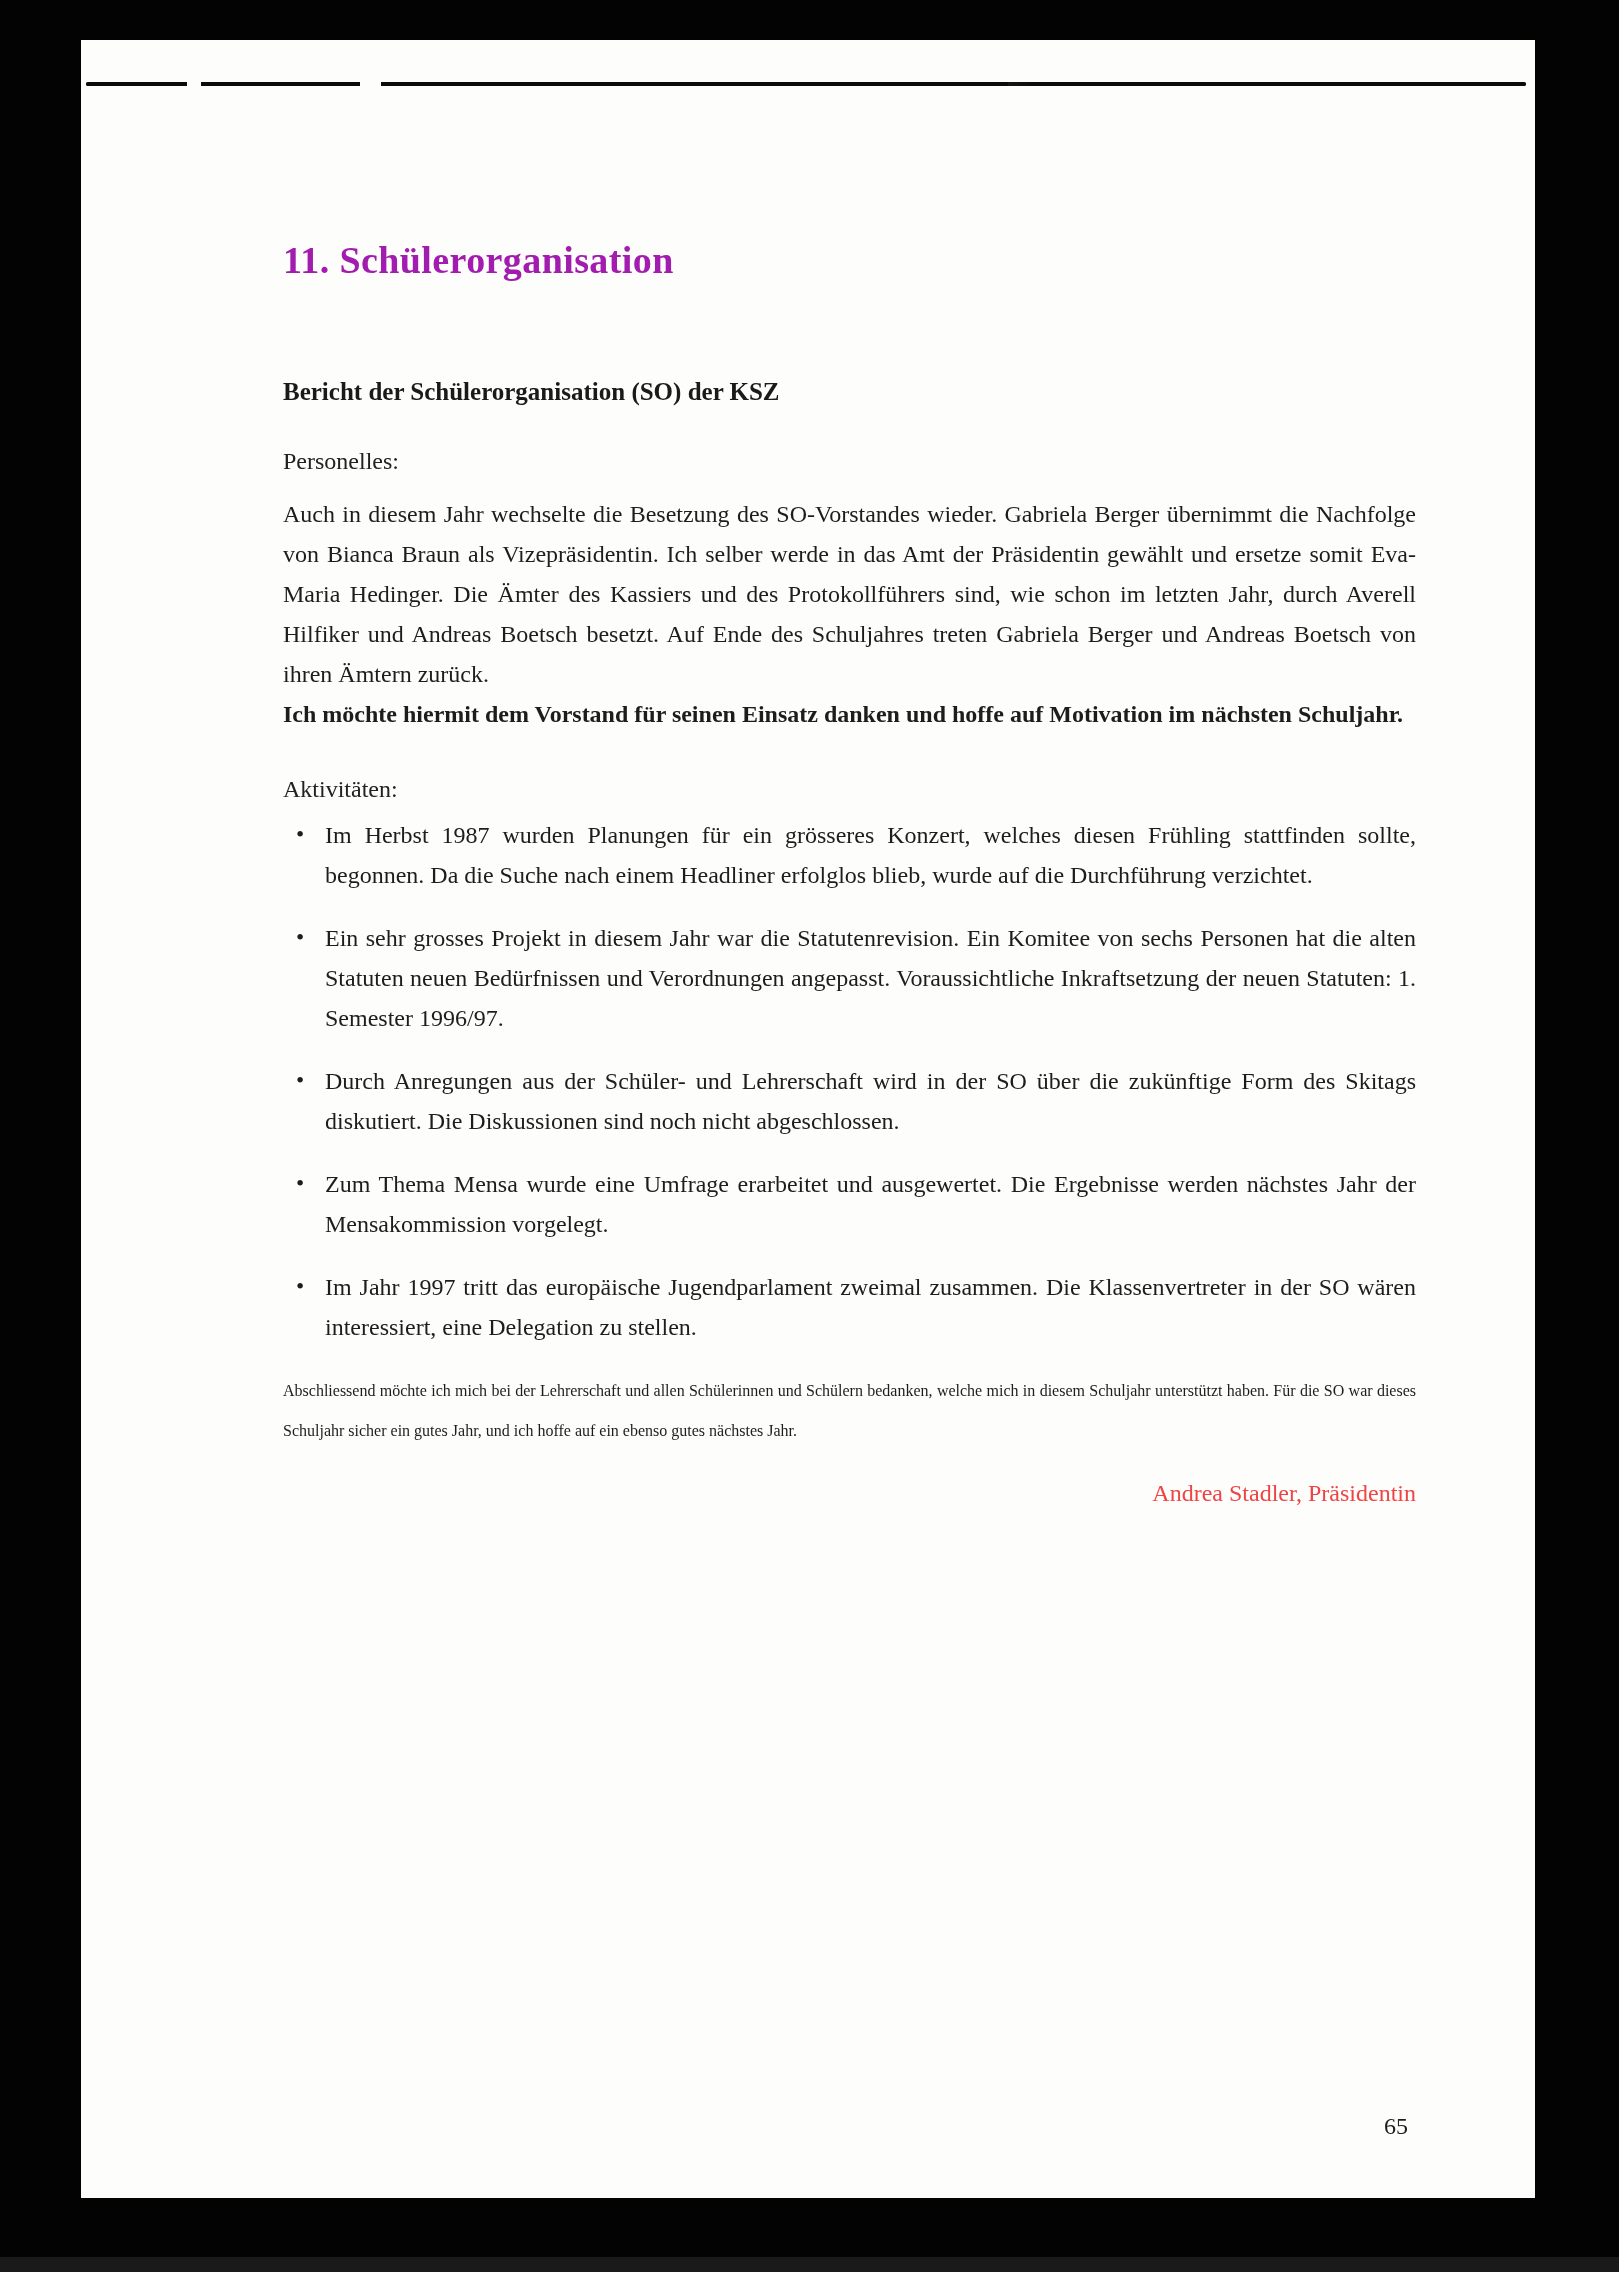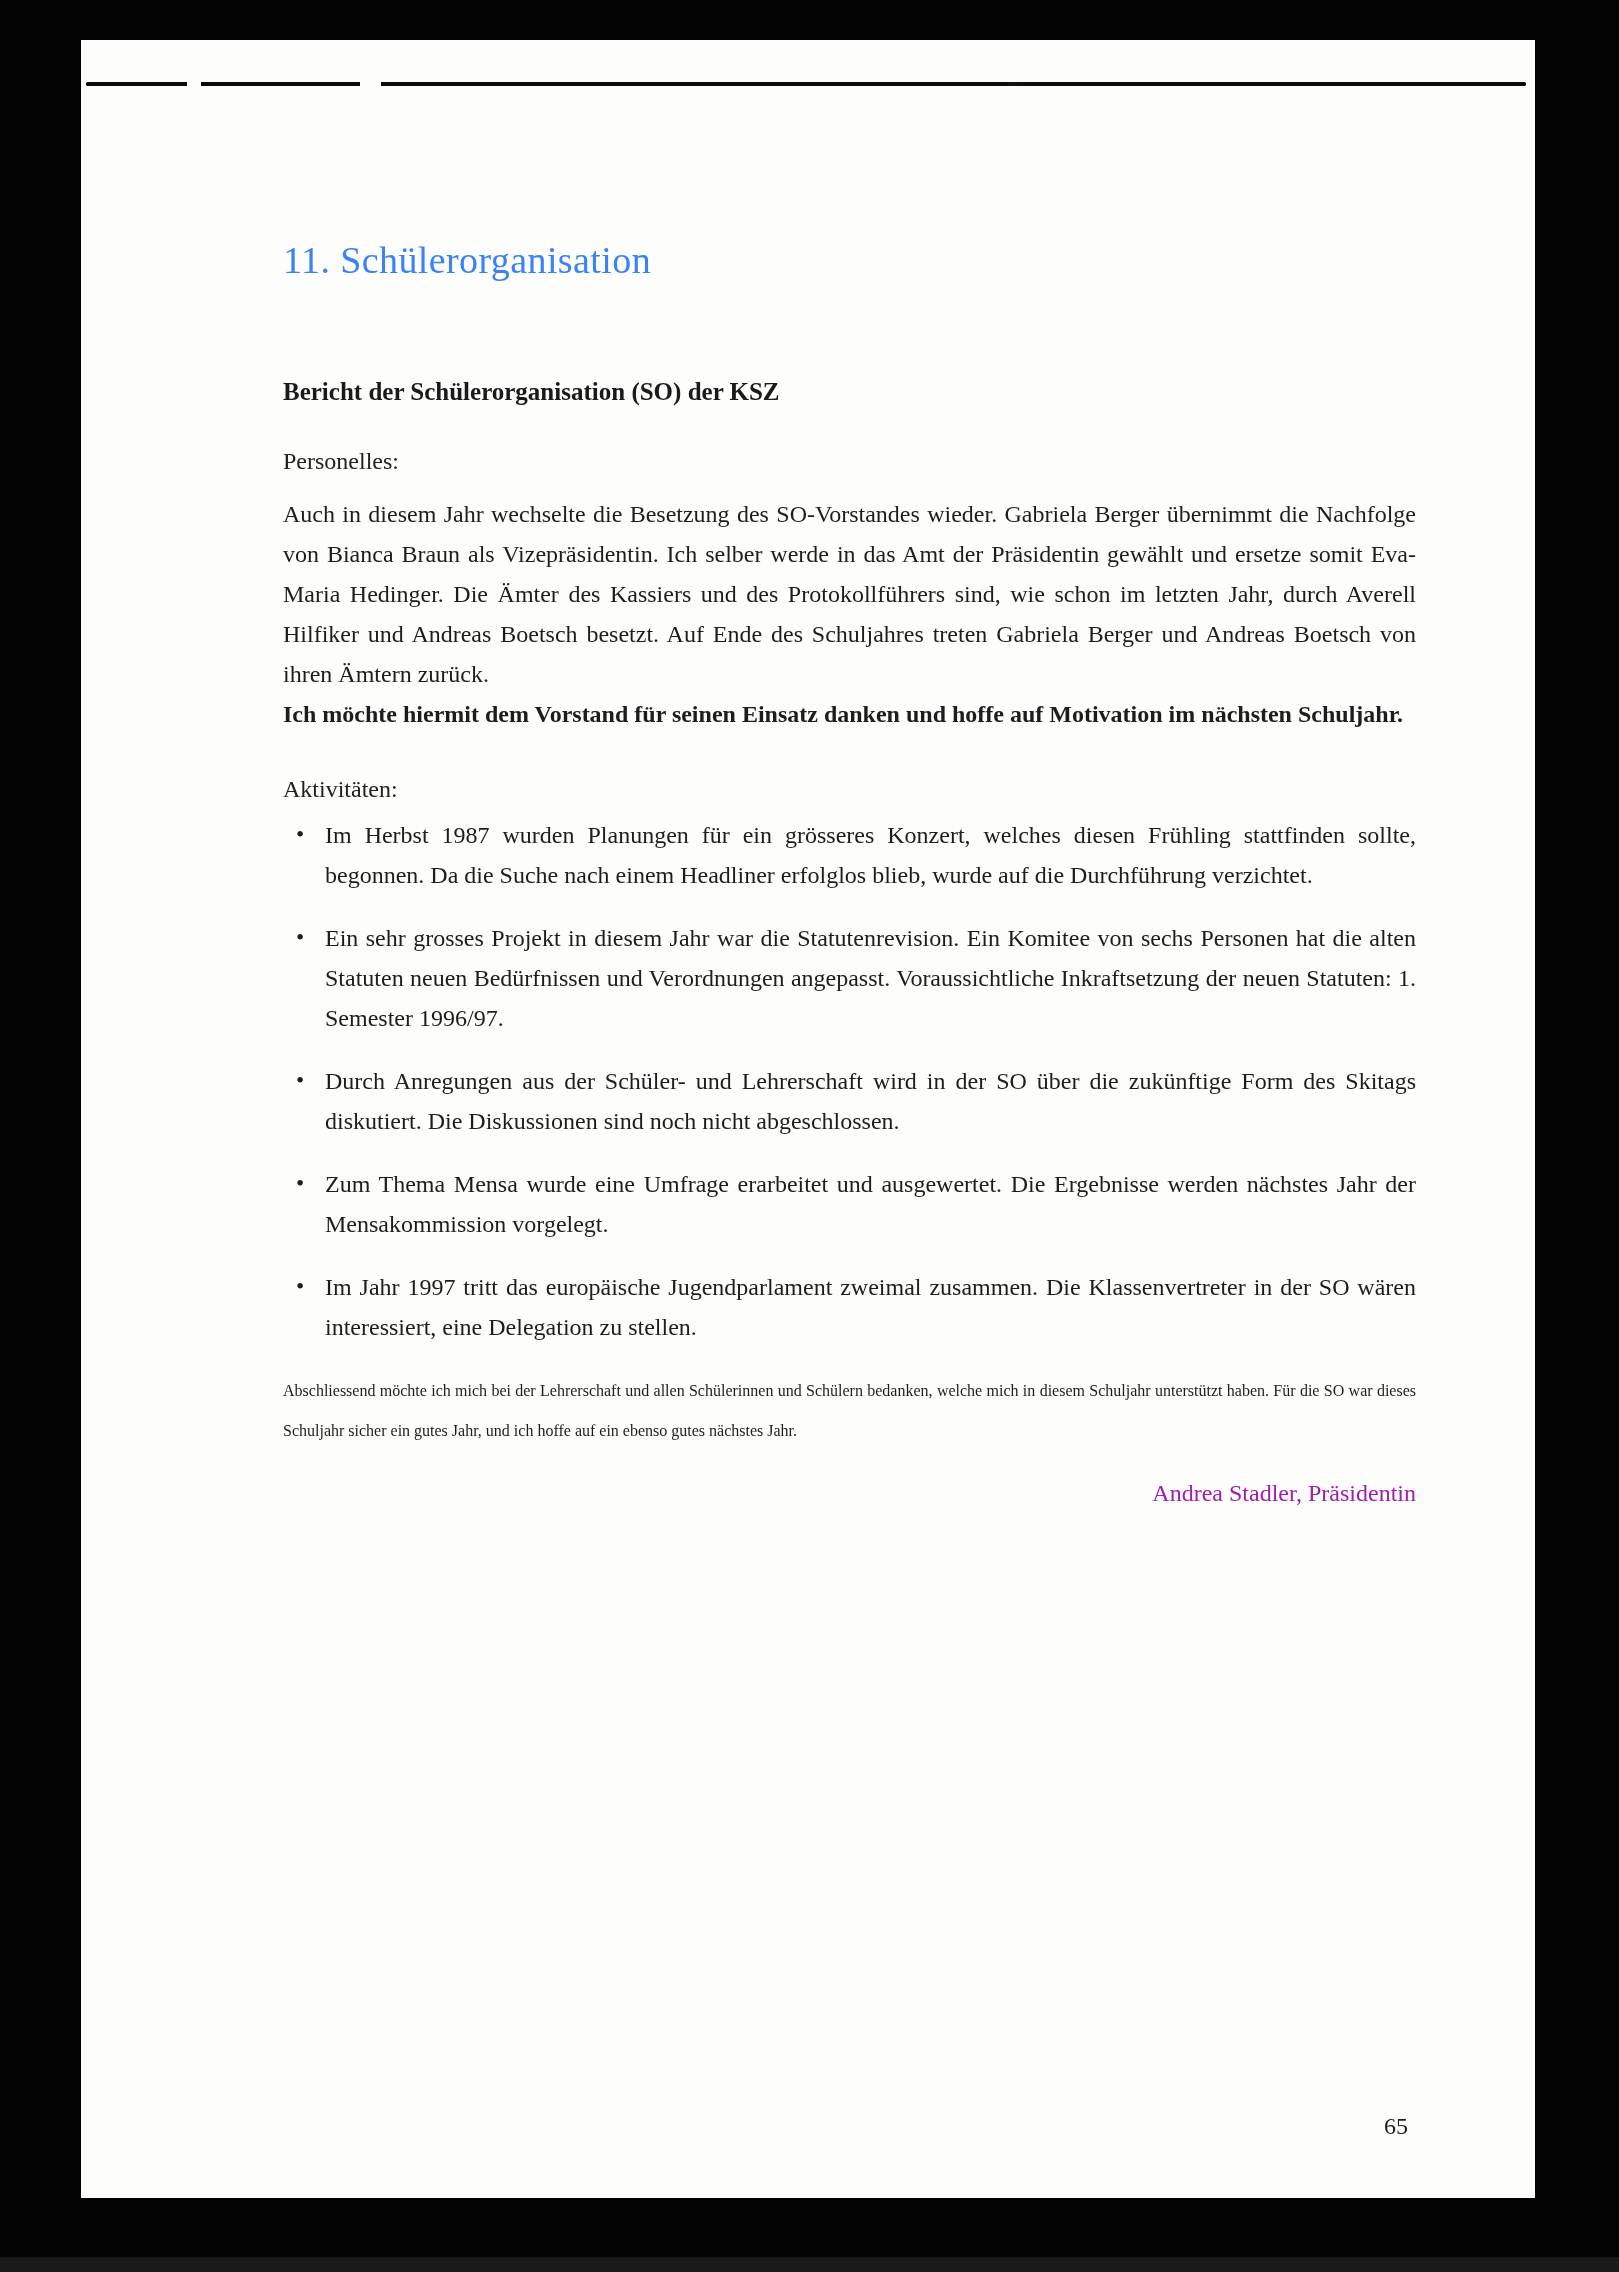--- a/index.html
+++ b/index.html
@@ -59,23 +59,23 @@
 
   .content {
     position: relative;
     margin-left: 202px;
     width: 1133px;
     padding-top: 198px;
   }
 
   .chapter-title {
     font-size: 38px;
-    font-weight: normal;
+    font-weight: bold;
     letter-spacing: 0.4px;
-    color: #3b82f6;
+    color: #a21caf;
   }
 
   .report-heading {
     margin-top: 96px;
     font-size: 25px;
     font-weight: bold;
     color: #1a1a1a;
   }
 
   .section-label {
@@ -123,21 +123,21 @@
     font-size: 16px;
     line-height: 40px;
     text-align: justify;
     color: #1d1d1d;
   }
 
   .signature {
     margin-top: 29px;
     font-size: 24px;
     text-align: right;
-    color: #a21caf;
+    color: #ef4444;
   }
 
   .page-number {
     position: absolute;
     top: 2073px;
     left: 194px;
     width: 1133px;
     text-align: right;
     font-size: 24px;
     color: #1d1d1d;

